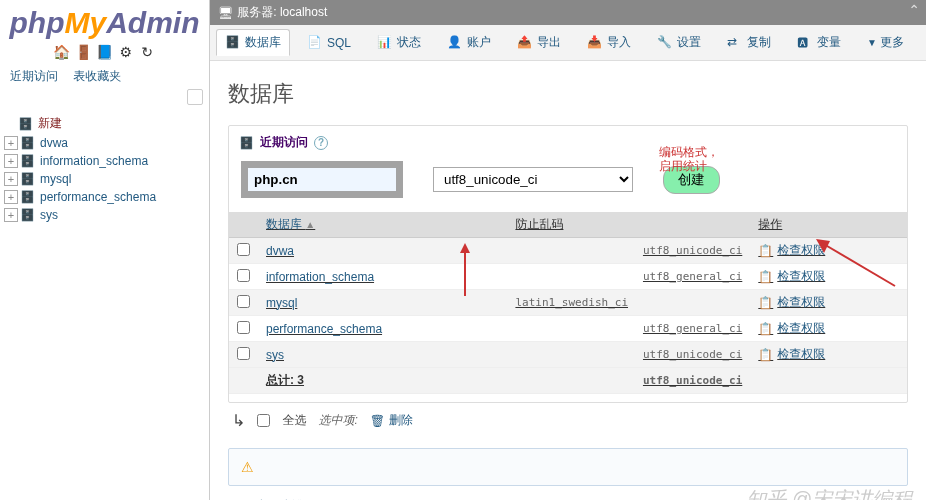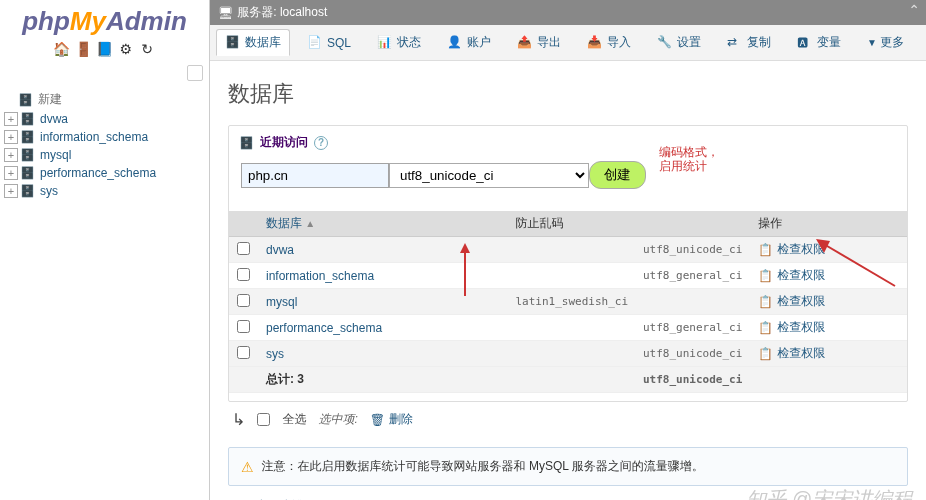--- a/index.html
+++ b/index.html
@@ -1,55 +1,55 @@
 <!DOCTYPE html>
 <html><head>
 <meta charset="utf-8">
 <style>
   * { box-sizing: border-box; margin: 0; padding: 0; }
   body { font-family: sans-serif; font-size: 12px; color: #333; background: #fff; width: 926px; height: 500px; overflow: hidden; position: relative; }
   .main { display: flex; height: 100%; }
   .sidebar { width: 210px; border-right: 1px solid #ccc; background: #fff; }
   .logo { text-align: center; padding: 6px 0 2px; }
-  .logo-text { font-family: sans-serif; font-size: 26px; font-weight: bold; }
+  .logo-text { font-family: sans-serif; font-size: 30px; font-weight: bold; }
   .logo-php { color: #666699; font-style: italic; }
   .logo-my { color: #f90; font-style: italic; }
   .logo-admin { color: #666699; font-style: italic; }
   .logo-icons { text-align: center; padding: 2px 0 6px; }
   .logo-icons span { display: inline-block; width: 16px; height: 16px; margin: 0 1px; font-size: 14px; }
   .nav-tabs-sb { padding: 2px 4px; font-size: 12px; color: #235a81; }
   .nav-tabs-sb span { padding: 3px 6px; cursor: pointer; }
   .recent-search { display:flex; justify-content:flex-end; padding:2px 6px; }
   .recent-search .sq { display:inline-block; width:16px; height:16px; border:1px solid #ccc; border-radius:2px; }
   .tree { padding: 6px 4px; }
   .tree-item { display: flex; align-items: center; padding: 2px 0; cursor: pointer; }
   .tree-item .exp { width: 14px; height: 14px; border: 1px solid #aaa; color: #888; text-align: center; line-height: 12px; font-size: 11px; margin-right: 2px; background: #fff; }
   .tree-item .ticon { width: 16px; margin-right: 4px; }
   .tree-item .tlabel { color: #235a81; }
-  .tree-new .tlabel { color: #737373; text-align: center; }
+  .tree-new .tlabel { color: #7f1d1d; text-align: center; }
   .content { flex: 1; display: flex; flex-direction: column; }
   .topbar { background: #888; color: #fff; font-size: 12px; padding: 4px 8px; display: flex; align-items: center; position: relative; }
   .topbar .srv-icon { margin-right: 4px; }
   .topbar .collapse { position: absolute; right: 6px; top: 2px; color: #ddd; cursor: pointer; font-size: 14px; }
   .menubar { background: #f3f3f3; border-bottom: 1px solid #ddd; padding: 4px 6px; display: flex; align-items: center; gap: 8px; }
   .menubar .mitem { display: flex; align-items: center; padding: 4px 8px; cursor: pointer; color: #235a81; border: 1px solid transparent; }
   .menubar .mitem.active { background: #fff; border: 1px solid #ccc; border-bottom-color: #fff; border-radius: 3px 3px 0 0; }
   .menubar .micon { width: 16px; height: 16px; margin-right: 4px; display: inline-block; }
   .page { padding: 10px 18px; position: relative; }
   h2.page-title { font-size: 22px; font-weight: normal; color: #555; margin: 8px 0 16px; }
   .fieldset { border: 1px solid #ddd; border-radius: 2px; padding-bottom: 8px; }
   .fs-legend { display:flex; align-items:center; gap:6px; font-weight:bold; color:#406; padding:8px 10px 4px; }
   .fs-legend .db-icon { color:#d98; }
   .fs-legend .help-icon { width:14px; height:14px; border-radius:50%; border:1px solid #7ab; color:#7ab; text-align:center; line-height:12px; font-size:10px; }
-  .create-row { display:flex; align-items:center; gap:0; padding:6px 12px 10px; position:relative; }
+  .create-row { display:flex; align-items:center; gap:30px; padding:6px 12px 10px; position:relative; }
   .annot { position:absolute; left:430px; top:-10px; color:#c33; font-size:12px; line-height:1.2; }
-  input.db-name { width:148px; padding:4px 6px; border:1px solid #a3a3a3; background:#eef6ff; }
+  input.db-name { width:162px; padding:4px 6px; border:7px solid #a3a3a3; background:#eef6ff;font-weight:bold; }
   select.collation { width:200px; padding:3px 6px; border:1px solid #aaa; background:#fff; }
-  button.create { padding:4px 14px; border:1px solid #aaa; border-radius:12px; background:#bef264; cursor:pointer; }
-  table.db-table { width:100%; border-collapse:collapse; margin-top:12px; }
+  button.create { padding:4px 14px; border:1px solid #aaa; border-radius:12px; background:#86efac; cursor:pointer; }
+  table.db-table { width:100%; border-collapse:collapse; margin-top:4px;text-decoration:underline; }
   table.db-table th { background:#ddd; text-align:left; padding:4px 8px; font-weight:normal; color:#333; border-bottom:1px solid #ccc; }
   table.db-table th a { color:#235a81; }
   table.db-table td { padding:4px 8px; border-bottom:1px solid #eee; }
   table.db-table tr:nth-child(odd) td { background:#f3f3f3; }
   table.db-table tr:nth-child(even) td { background:#fff; }
   .dbname-link { color:#235a81; }
   .coll { font-family: monospace; font-size:11px; color:#666; }
   .op-link { color:#235a81; display:flex; align-items:center; gap:4px; }
   tfoot td { background:#ddd; font-weight:bold; padding:4px 8px; }
   .bulk-row { display:flex; align-items:center; gap:12px; padding:8px 4px; color:#444; }
@@ -73,20 +73,24 @@
         <span class="logo-php">php</span><span class="logo-my">My</span><span class="logo-admin">Admin</span>
       </span>
     </div>
     <div class="logo-icons">
       <span>🏠</span>
       <span>🚪</span>
       <span>📘</span>
       <span>⚙</span>
       <span>↻</span>
     </div>
+    <div class="nav-tabs-sb">
+      <span>近期访问</span>
+      <span>表收藏夹</span>
+    </div>
     <div class="recent-search">
         <span class="sq"></span>
       </div>
     <div class="tree">
       <div class="tree-item tree-new">
         <span style="width:14px"></span>
         <span class="ticon">🗄️</span>
         <span class="tlabel">新建</span>
       </div>
       <div class="tree-item">
@@ -276,21 +280,20 @@
         <span>全选</span>
         <span style="font-style:italic;color:#666;">选中项:</span>
         <span class="op-link">
           <span>🗑</span>
           <span>删除</span>
         </span>
       </div>
 
       <div class="notice">
         <span class="warn-icon">⚠</span>
-        <span>注意：在此启用数据库统计可能导致网站服务器和 MySQL 服务器之间的流量骤增。</span>
       </div>
 
       <div class="enable-stats">
         <span class="bullet">•</span>
         <a href="#">启用统计</a>
       </div>
 
       <div class="watermark">知乎 @宋宋讲编程</div>
     </div>
   </div>

